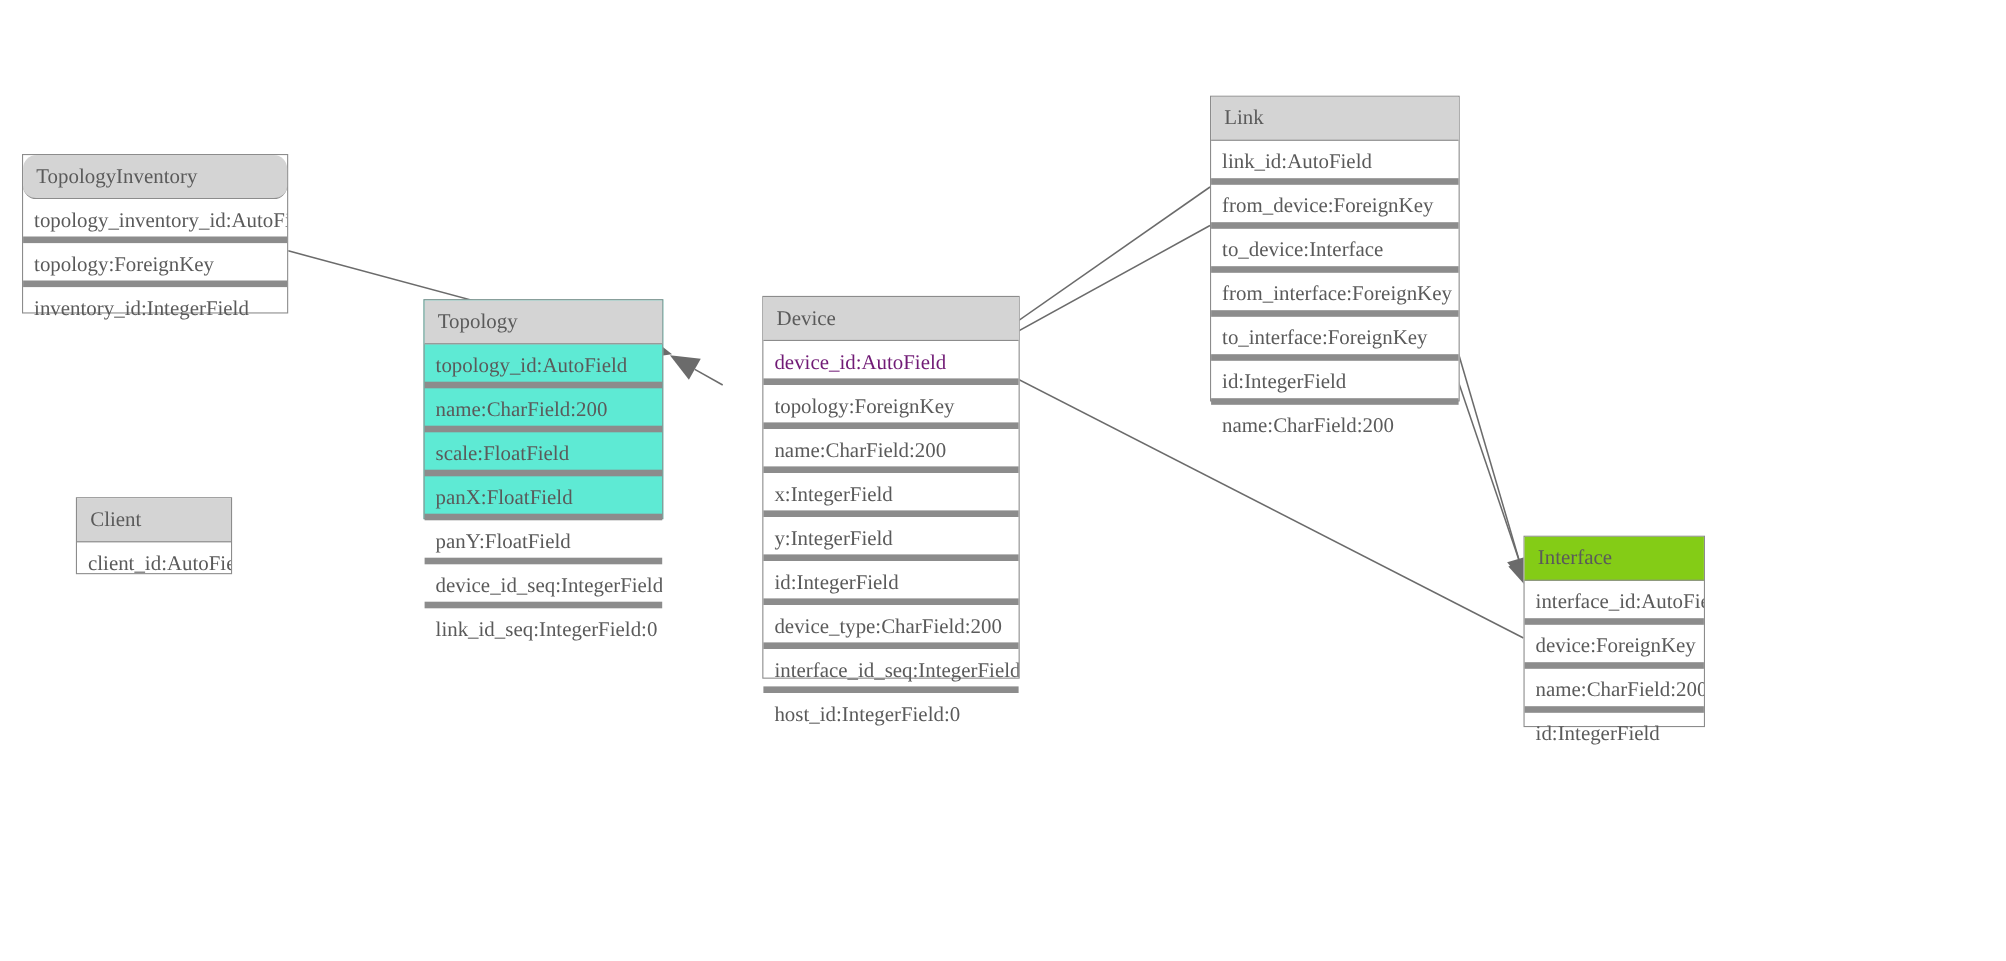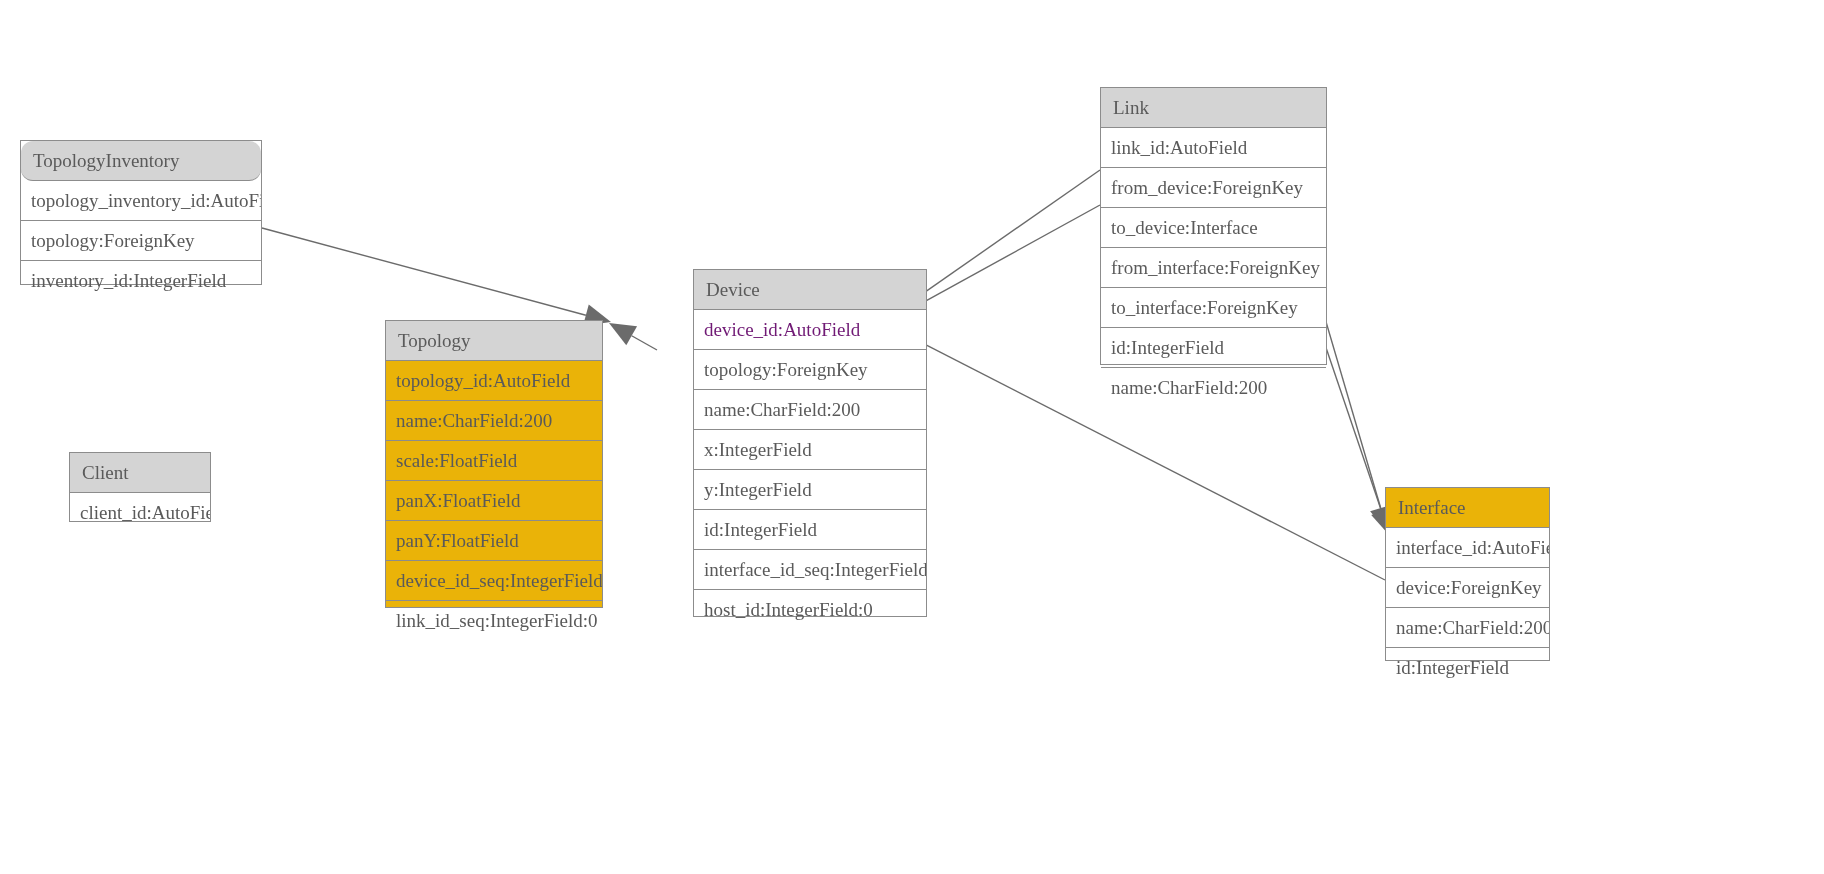--- a/index.html
+++ b/index.html
@@ -49,21 +49,21 @@
   .entity-rows {
     display: block;
   }
   .entity-row {
     color: #5a5a5a;
     font-size: 19px;
     line-height: 40px;
     height: 40px;
     padding: 0 10px 0 10px;
     box-sizing: border-box;
-    border-bottom: 1px solid #1d4ed8;
+    border-bottom: 6px solid #1d4ed8;
     white-space: nowrap;
     overflow: hidden;
   }
   .entity-row.last {
     border-bottom: none;
   }
 </style>
 </head>
 <body>
 
@@ -94,59 +94,60 @@
           <div class="entity-row" style="border-bottom-color: rgb(140, 140, 140); color: rgb(90, 90, 90);">topology:ForeignKey</div>
           <div class="entity-row last" style="border-bottom-color: rgb(140, 140, 140); color: rgb(90, 90, 90);">inventory_id:IntegerField</div>
         </div>
       </div>
       <div class="entity" style="left: 69px; top: 452px; width: 142px; height: 70px; border-color: rgb(140, 140, 140); background: rgb(255, 255, 255);">
         <div class="entity-header" style="background: rgb(212, 212, 212); border-bottom-color: rgb(140, 140, 140); color: rgb(90, 90, 90);">Client</div>
         <div class="entity-rows">
           <div class="entity-row last" style="border-bottom-color: rgb(140, 140, 140); color: rgb(90, 90, 90);">client_id:AutoField</div>
         </div>
       </div>
-      <div class="entity" style="left: 385px; top: 272px; width: 218px; height: 288px; border-color: rgb(140, 140, 140); background: #eab308; margin-top: 48px;">
+      <div class="entity" style="left: 385px; top: 272px; width: 218px; height: 200px; border-color: rgb(140, 140, 140); background: #5eead4;">
         <div class="entity-header" style="background: rgb(212, 212, 212); border-bottom-color: rgb(140, 140, 140); color: rgb(90, 90, 90);">Topology</div>
         <div class="entity-rows">
           <div class="entity-row" style="border-bottom-color: rgb(140, 140, 140); color: rgb(90, 90, 90);">topology_id:AutoField</div>
           <div class="entity-row" style="border-bottom-color: rgb(140, 140, 140); color: rgb(90, 90, 90);">name:CharField:200</div>
           <div class="entity-row" style="border-bottom-color: rgb(140, 140, 140); color: rgb(90, 90, 90);">scale:FloatField</div>
           <div class="entity-row" style="border-bottom-color: rgb(140, 140, 140); color: rgb(90, 90, 90);">panX:FloatField</div>
           <div class="entity-row" style="border-bottom-color: rgb(140, 140, 140); color: rgb(90, 90, 90);">panY:FloatField</div>
           <div class="entity-row" style="border-bottom-color: rgb(140, 140, 140); color: rgb(90, 90, 90);">device_id_seq:IntegerField:0</div>
           <div class="entity-row last" style="border-bottom-color: rgb(140, 140, 140); color: rgb(90, 90, 90);">link_id_seq:IntegerField:0</div>
         </div>
       </div>
       <div class="entity" style="left: 693px; top: 269px; width: 234px; height: 348px; border-color: rgb(140, 140, 140); background: rgb(255, 255, 255);">
         <div class="entity-header" style="background: rgb(212, 212, 212); border-bottom-color: rgb(140, 140, 140); color: rgb(90, 90, 90);">Device</div>
         <div class="entity-rows">
           <div class="entity-row" style="border-bottom-color: rgb(140, 140, 140); color: #701a75;">device_id:AutoField</div>
           <div class="entity-row" style="border-bottom-color: rgb(140, 140, 140); color: rgb(90, 90, 90);">topology:ForeignKey</div>
           <div class="entity-row" style="border-bottom-color: rgb(140, 140, 140); color: rgb(90, 90, 90);">name:CharField:200</div>
           <div class="entity-row" style="border-bottom-color: rgb(140, 140, 140); color: rgb(90, 90, 90);">x:IntegerField</div>
           <div class="entity-row" style="border-bottom-color: rgb(140, 140, 140); color: rgb(90, 90, 90);">y:IntegerField</div>
           <div class="entity-row" style="border-bottom-color: rgb(140, 140, 140); color: rgb(90, 90, 90);">id:IntegerField</div>
+          <div class="entity-row" style="border-bottom-color: rgb(140, 140, 140); color: rgb(90, 90, 90);">device_type:CharField:200</div>
           <div class="entity-row" style="border-bottom-color: rgb(140, 140, 140); color: rgb(90, 90, 90);">interface_id_seq:IntegerField:0</div>
           <div class="entity-row last" style="border-bottom-color: rgb(140, 140, 140); color: rgb(90, 90, 90);">host_id:IntegerField:0</div>
         </div>
       </div>
       <div class="entity" style="left: 1100px; top: 87px; width: 227px; height: 278px; border-color: rgb(140, 140, 140); background: rgb(255, 255, 255);">
         <div class="entity-header" style="background: rgb(212, 212, 212); border-bottom-color: rgb(140, 140, 140); color: rgb(90, 90, 90);">Link</div>
         <div class="entity-rows">
           <div class="entity-row" style="border-bottom-color: rgb(140, 140, 140); color: rgb(90, 90, 90);">link_id:AutoField</div>
           <div class="entity-row" style="border-bottom-color: rgb(140, 140, 140); color: rgb(90, 90, 90);">from_device:ForeignKey</div>
           <div class="entity-row" style="border-bottom-color: rgb(140, 140, 140); color: rgb(90, 90, 90);">to_device:Interface</div>
           <div class="entity-row" style="border-bottom-color: rgb(140, 140, 140); color: rgb(90, 90, 90);">from_interface:ForeignKey</div>
           <div class="entity-row" style="border-bottom-color: rgb(140, 140, 140); color: rgb(90, 90, 90);">to_interface:ForeignKey</div>
           <div class="entity-row" style="border-bottom-color: rgb(140, 140, 140); color: rgb(90, 90, 90);">id:IntegerField</div>
           <div class="entity-row last" style="border-bottom-color: rgb(140, 140, 140); color: rgb(90, 90, 90);">name:CharField:200</div>
         </div>
       </div>
       <div class="entity" style="left: 1385px; top: 487px; width: 165px; height: 174px; border-color: rgb(140, 140, 140); background: rgb(255, 255, 255);">
-        <div class="entity-header" style="background: #eab308; border-bottom-color: rgb(140, 140, 140); color: rgb(90, 90, 90);">Interface</div>
+        <div class="entity-header" style="background: #84cc16; border-bottom-color: rgb(140, 140, 140); color: rgb(90, 90, 90);">Interface</div>
         <div class="entity-rows">
           <div class="entity-row" style="border-bottom-color: rgb(140, 140, 140); color: rgb(90, 90, 90);">interface_id:AutoField</div>
           <div class="entity-row" style="border-bottom-color: rgb(140, 140, 140); color: rgb(90, 90, 90);">device:ForeignKey</div>
           <div class="entity-row" style="border-bottom-color: rgb(140, 140, 140); color: rgb(90, 90, 90);">name:CharField:200</div>
           <div class="entity-row last" style="border-bottom-color: rgb(140, 140, 140); color: rgb(90, 90, 90);">id:IntegerField</div>
         </div>
       </div>
     </div>
 
 </div>

